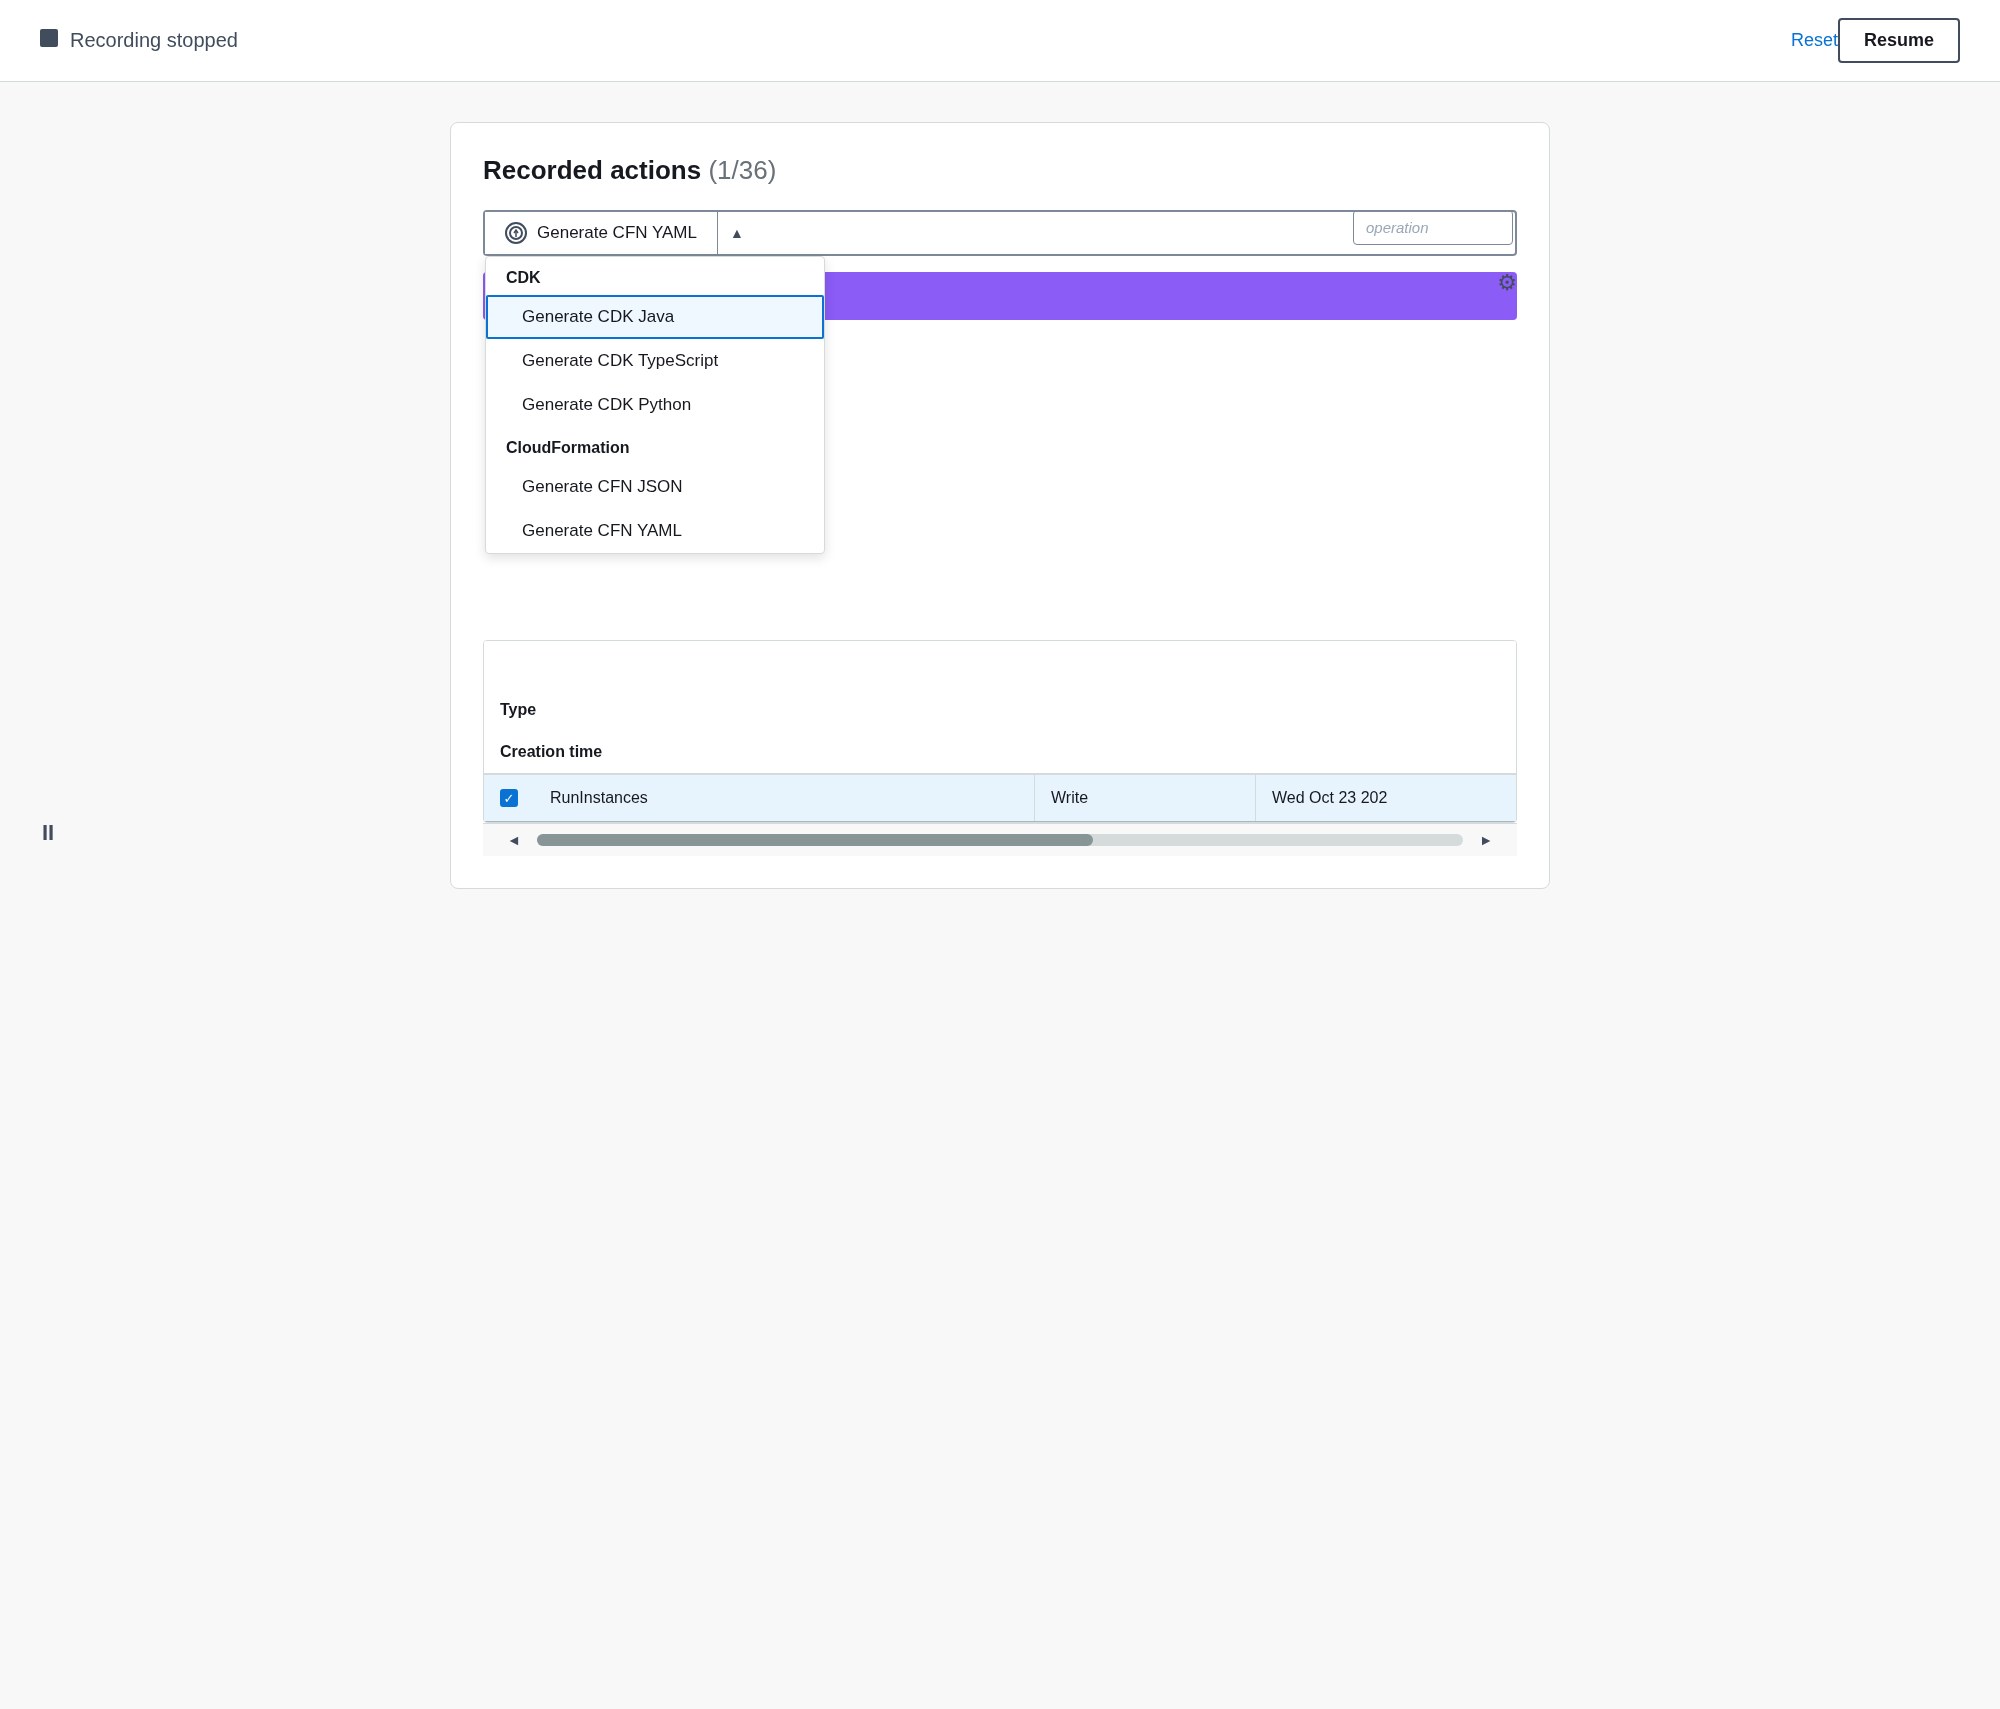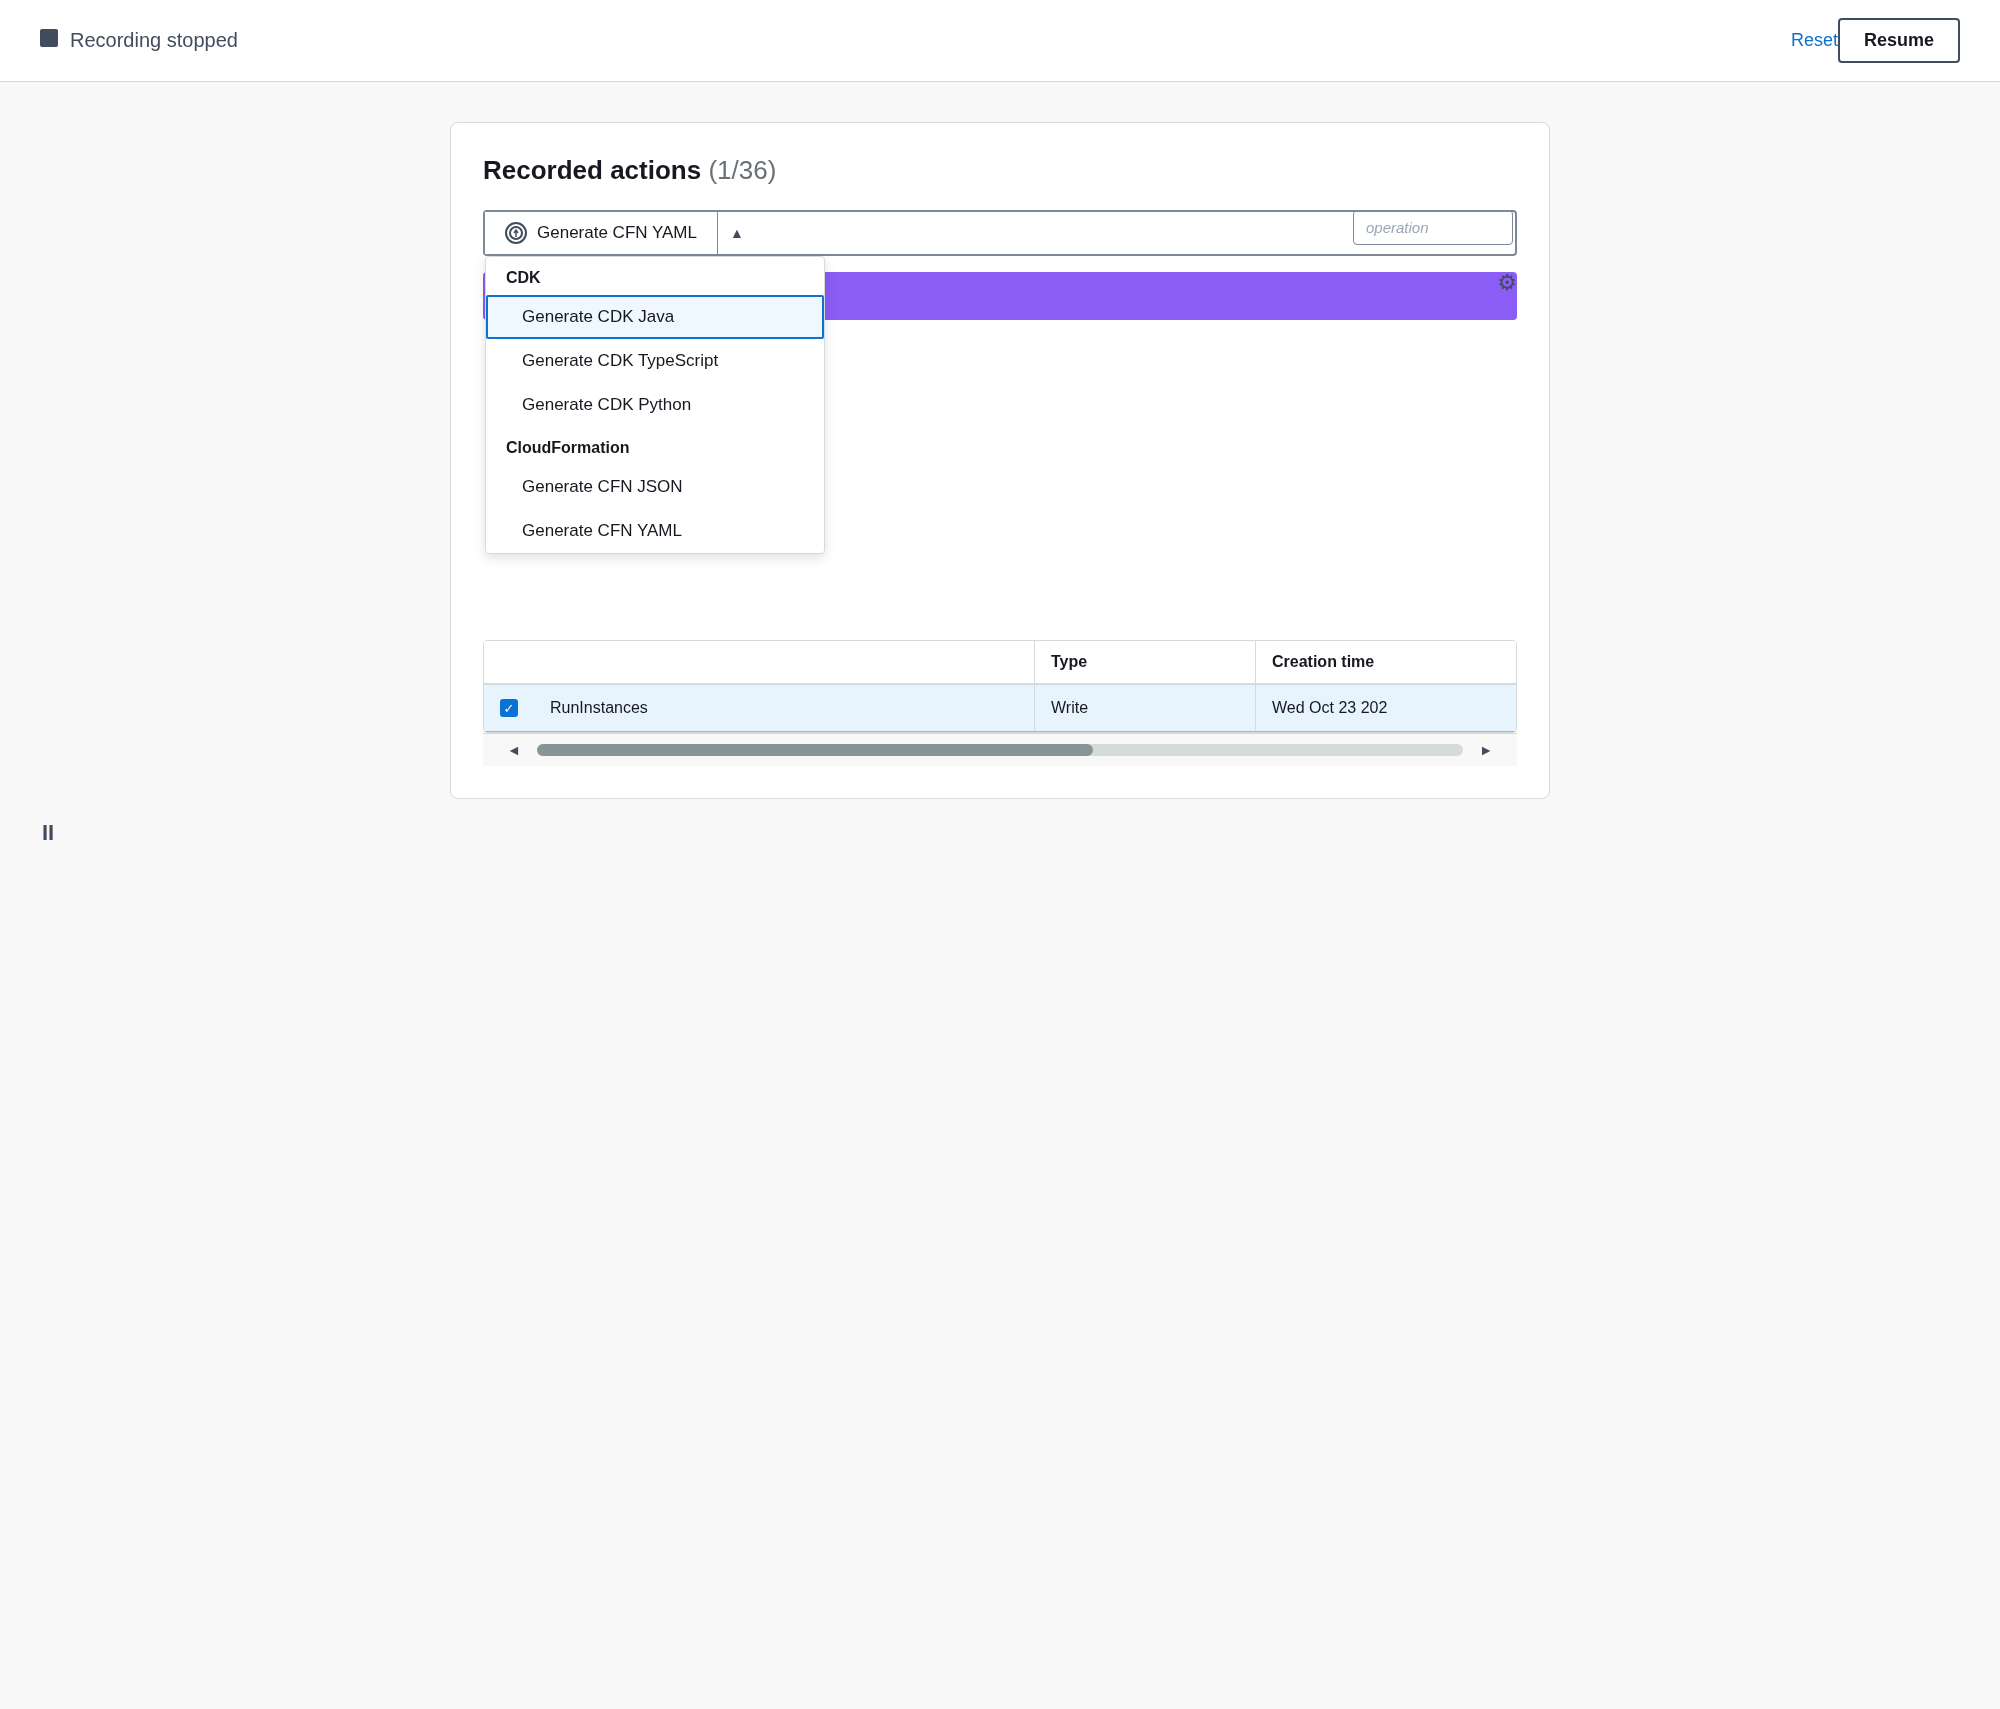--- a/index.html
+++ b/index.html
@@ -341,21 +341,21 @@
         <span>operation</span>
       </div>
 
       <div class="settings-icon-wrapper" style="position:absolute;right:0;top:60px;">
         <span>⚙</span>
       </div>
     </div>
 
     <div class="table-area" style="margin-top: 320px;">
 
-      <div style="display:flex;background:#fff;border-bottom:2px solid #d5dbdb;">
+      <div style="display:flex;background:#fff;border-bottom:2px solid #d5dbdb;flex-direction:column;">
         <div style="width:50px;padding:12px 16px;"></div>
         <div style="flex:1;padding:12px 16px;font-weight:700;font-size:16px;"></div>
         <div style="width:1px;background:#d5dbdb;"></div>
         <div style="width:220px;padding:12px 16px;font-weight:700;font-size:16px;">Type</div>
         <div style="width:1px;background:#d5dbdb;"></div>
         <div style="width:260px;padding:12px 16px;font-weight:700;font-size:16px;">Creation time</div>
       </div>
 
       <div style="display:flex;background:#e8f4fd;border-bottom:1px solid #aab7b8;">
         <div style="width:50px;padding:14px 16px;display:flex;align-items:center;justify-content:center;">

